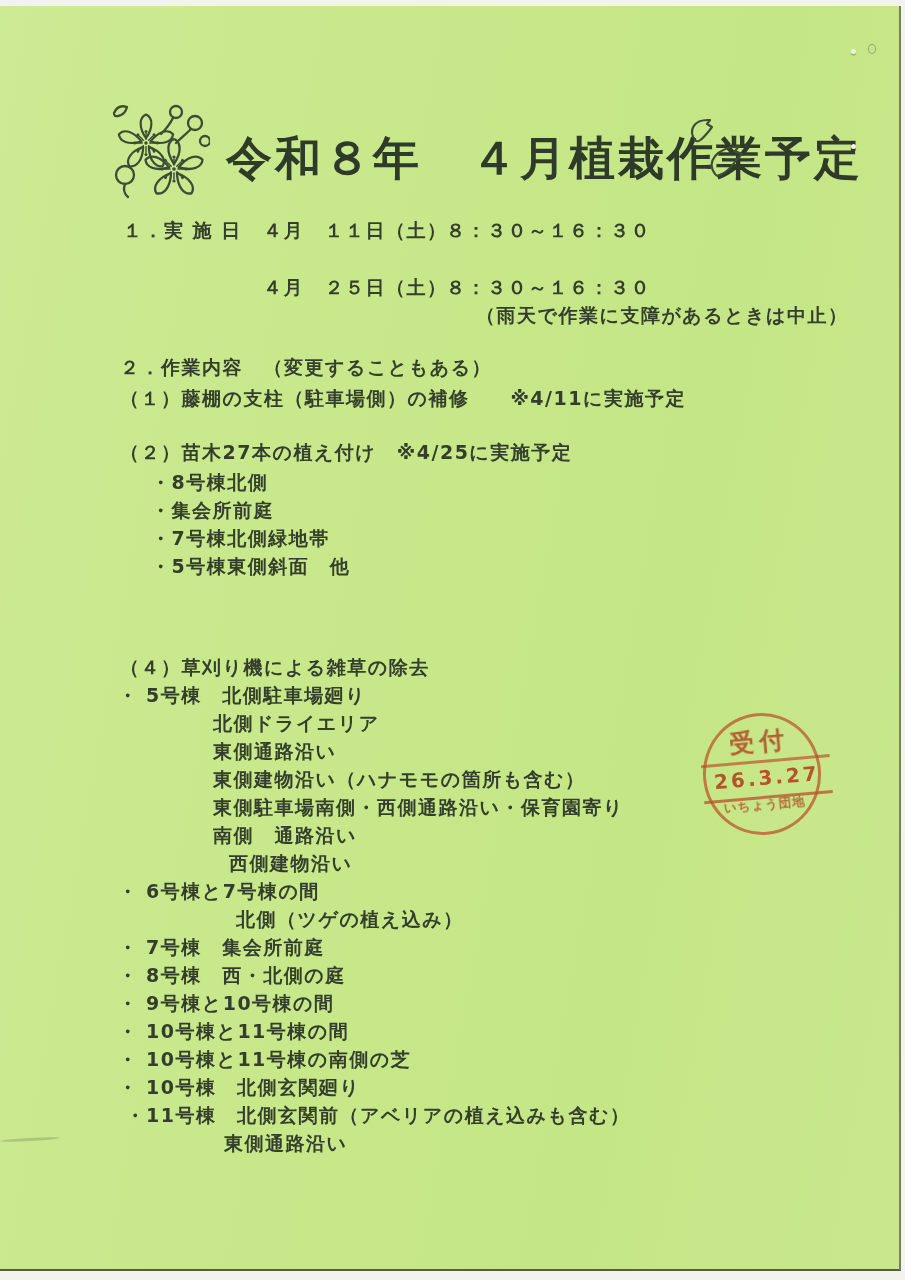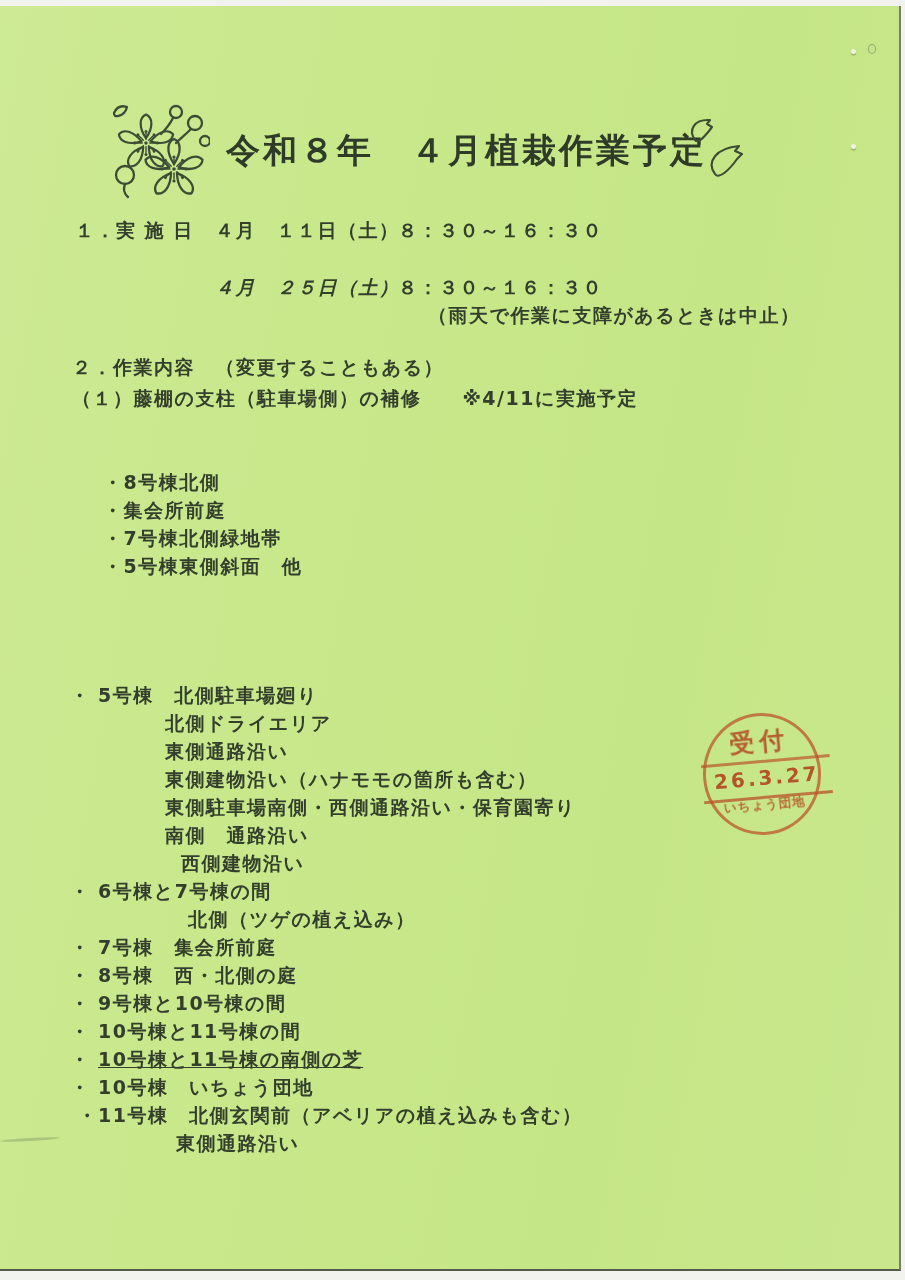--- a/index.html
+++ b/index.html
@@ -11,25 +11,25 @@
   
   .paper{
     position:absolute;left:0;top:6px;width:899px;height:1263px;
     background:linear-gradient(100deg,#cdea94 0%,#c8e88b 35%,#c5e686 70%,#c9e88e 100%);
     border-right:2px solid #797d6c;
     border-bottom:2px solid #565a4c;
     color:#333f2c;
   }
   .t{
     position:absolute;white-space:nowrap;
-    font-size:19px;font-weight:600;letter-spacing:1.5px;color:#333f2c;
+    font-size:19px;font-weight:600;letter-spacing:1.5px;color:#333f2c;margin-left:48px;
   }
   .title{
     position:absolute;left:226px;top:122px;margin:0;
-    font-size:34px;font-weight:700;letter-spacing:3px;color:#2f3b29;white-space:nowrap;
+    font-size:46px;font-weight:700;letter-spacing:3px;color:#2f3b29;white-space:nowrap;
   }
   .art{position:absolute;}
   .art svg{display:block;}
   .row .bullet{display:inline-block;width:28px;}
   
   .stamp{
     position:absolute;left:702px;top:706px;width:120px;height:124px;
     transform:rotate(-5deg);color:#bc5028;
   }
   .stamp-circle{
@@ -117,48 +117,50 @@
       <g fill="none" stroke="#3d4c35" stroke-width="2.1" stroke-linejoin="round" stroke-linecap="round">
         <path d="M11,30 C4,20 10,9 26,10 L23,14 L28,17 L25,21 C19,28 14,34 11,30 Z"></path>
         <path d="M31,64 C22,52 32,38 55,36 L51,41 L58,44 L53,49 C46,59 35,70 31,64 Z"></path>
       </g>
     </svg>
   </div>
 
   <span class="t" style="left:75px;top:212px;">１．実 施 日</span>
   <span class="t" style="left:215px;top:212px;">４月　１１日（土）</span>
   <span class="t" style="left:398px;top:212px;">８：３０～１６：３０</span>
-  <span class="t" style="left:215px;top:269px;font-style:italic;">４月　２５日（土）</span>
+  <span class="t" style="left:215px;top:269px;">４月　２５日（土）</span>
   <span class="t" style="left:398px;top:269px;">８：３０～１６：３０</span>
   <span class="t" style="left:428px;top:297px;">（雨天で作業に支障があるときは中止）</span>
 
   <span class="t" style="left:72px;top:349px;">２．作業内容　（変更することもある）</span>
   <span class="t" style="left:72px;top:380px;">（１）藤棚の支柱（駐車場側）の補修　　※4/11に実施予定</span>
 
+  <span class="t" style="left:72px;top:434px;">（２）苗木27本の植え付け　※4/25に実施予定</span>
   <span class="t" style="left:103px;top:464px;">・8号棟北側</span>
   <span class="t" style="left:103px;top:492px;">・集会所前庭</span>
   <span class="t" style="left:103px;top:520px;">・7号棟北側緑地帯</span>
   <span class="t" style="left:103px;top:548px;">・5号棟東側斜面　他</span>
 
+  <span class="t" style="left:72px;top:649px;">（４）草刈り機による雑草の除去</span>
 
   <div class="t row" style="left:70px;top:677px;"><span class="bullet">・</span><span>5号棟　北側駐車場廻り</span></div>
   <span class="t" style="left:165px;top:705px;font-family:Liberation Mono, monospace;">北側ドライエリア</span>
   <span class="t" style="left:165px;top:733px;">東側通路沿い</span>
   <span class="t" style="left:165px;top:789px;">東側駐車場南側・西側通路沿い・保育園寄り</span>
   <span class="t" style="left:165px;top:761px;">東側建物沿い（ハナモモの箇所も含む）</span>
   <span class="t" style="left:165px;top:817px;">南側　通路沿い</span>
   <span class="t" style="left:181px;top:845px;">西側建物沿い</span>
   <div class="t row" style="left:70px;top:873px;"><span class="bullet">・</span><span>6号棟と7号棟の間</span></div>
   <span class="t" style="left:188px;top:901px;">北側（ツゲの植え込み）</span>
   <div class="t row" style="left:70px;top:929px;"><span class="bullet">・</span><span>7号棟　集会所前庭</span></div>
   <div class="t row" style="left:70px;top:957px;"><span class="bullet">・</span><span>8号棟　西・北側の庭</span></div>
   <div class="t row" style="left:70px;top:985px;"><span class="bullet">・</span><span>9号棟と10号棟の間</span></div>
   <div class="t row" style="left:70px;top:1013px;"><span class="bullet">・</span><span>10号棟と11号棟の間</span></div>
-  <div class="t row" style="left:70px;top:1041px;text-decoration:underline;"><span class="bullet">・</span><span>10号棟と11号棟の南側の芝</span></div>
-  <div class="t row" style="left:70px;top:1069px;"><span class="bullet">・</span><span>10号棟　いちょう団地</span></div>
+  <div class="t row" style="left:70px;top:1041px;"><span class="bullet">・</span><span>10号棟と11号棟の南側の芝</span></div>
+  <div class="t row" style="left:70px;top:1069px;"><span class="bullet">・</span><span>10号棟　北側玄関廻り</span></div>
   <div class="t row" style="left:70px;top:1097px;text-align:right;"><span class="bullet">・</span><span>11号棟　北側玄関前（アベリアの植え込みも含む）</span></div>
   <span class="t" style="left:176px;top:1125px;">東側通路沿い</span>
 
   <div class="stamp">
     <div class="stamp-circle"></div>
     <div class="stamp-top">受付</div>
     <div class="stamp-band">
       <span>26.3.27</span>
     </div>
     <div class="stamp-bottom">いちょう団地</div>

